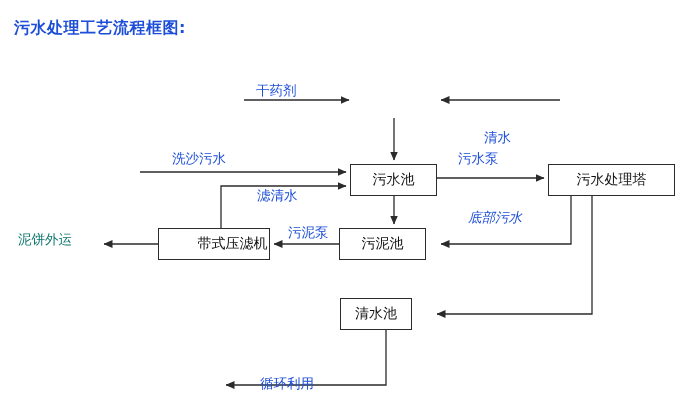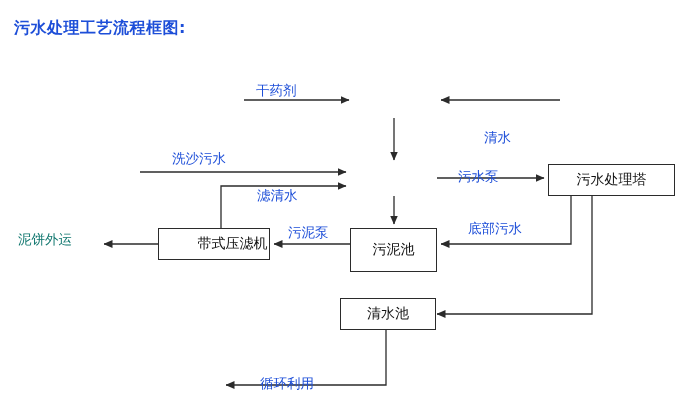--- a/index.html
+++ b/index.html
@@ -100,40 +100,41 @@
       <path d="M350,244 L274,244" marker-end="url(#arrowhead)"></path>
 
       <path d="M158,244 L104,244" marker-end="url(#arrowhead)"></path>
 
       <path d="M386,330 L386,385 L226,385" marker-end="url(#arrowhead)"></path>
 
     </g>
   </svg>
 
 
+  <div class="node" style="left:350px;top:164px;width:87px;height:32px;">污水池</div>
 
   <div class="node" style="left:548px;top:164px;width:127px;height:32px;">污水处理塔</div>
 
   <div class="node" style="left:158px;top:228px;width:112px;height:32px;padding-left:37px;">带式压滤机</div>
 
-  <div class="node" style="left:350px;top:228px;width:87px;height:44px;">污泥池</div>
+  <div class="node" style="left:339px;top:228px;width:87px;height:32px;">污泥池</div>
 
-  <div class="node" style="left:340px;top:298px;width:96px;height:32px;">清水池</div>
+  <div class="node" style="left:340px;top:298px;width:72px;height:32px;">清水池</div>
 
   <div class="edge-label" style="left:256px;top:82px;">干药剂</div>
 
   <div class="edge-label" style="left:484px;top:82px;margin-top:47px;">清水</div>
 
   <div class="edge-label" style="left:172px;top:150px;">洗沙污水</div>
 
-  <div class="edge-label" style="left:458px;top:168px;">污水泵</div>
+  <div class="edge-label" style="left:458px;top:150px;">污水泵</div>
 
   <div class="edge-label" style="left:257px;top:187px;">滤清水</div>
 
   <div class="edge-label" style="left:288px;top:224px;text-align:right;">污泥泵</div>
 
-  <div class="edge-label" style="left:468px;top:220px;">底部污水</div>
+  <div class="edge-label" style="left:468px;top:209px;font-style:italic;">底部污水</div>
 
   <div class="edge-label" style="left:260px;top:375px;text-align:center;">循环利用</div>
 
   <div class="terminal-label" style="left:18px;top:231px;">泥饼外运</div>
 
 </div>
 
 </body></html>

